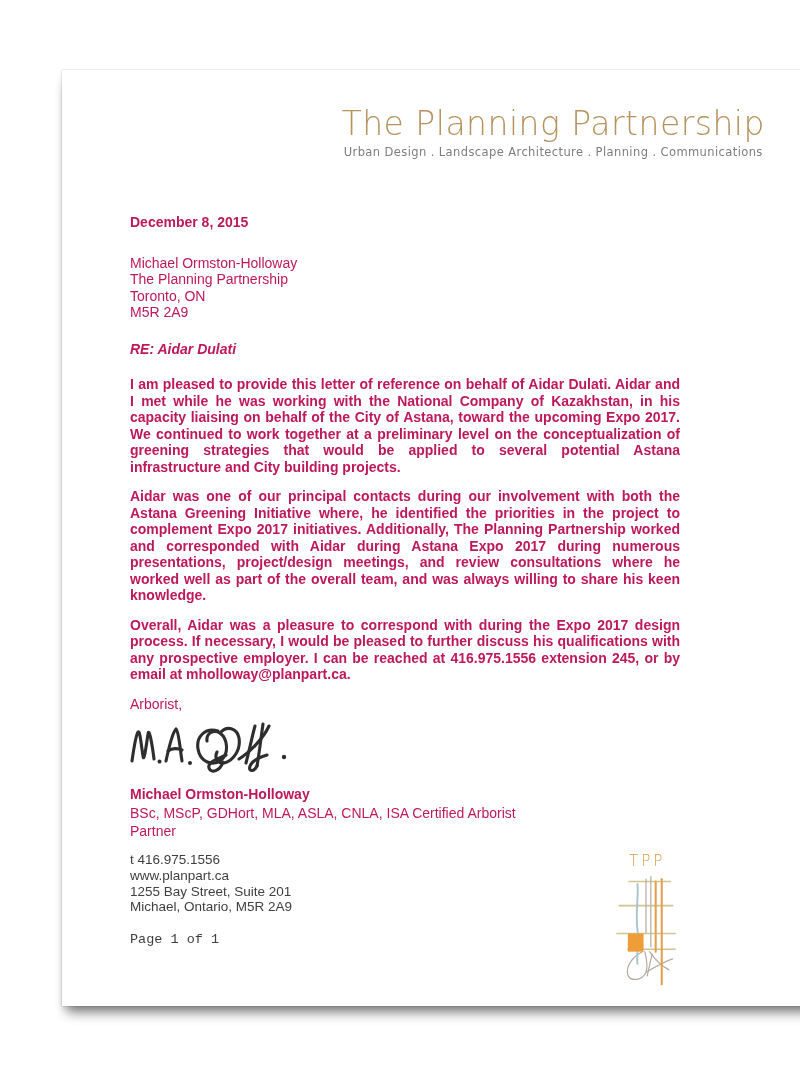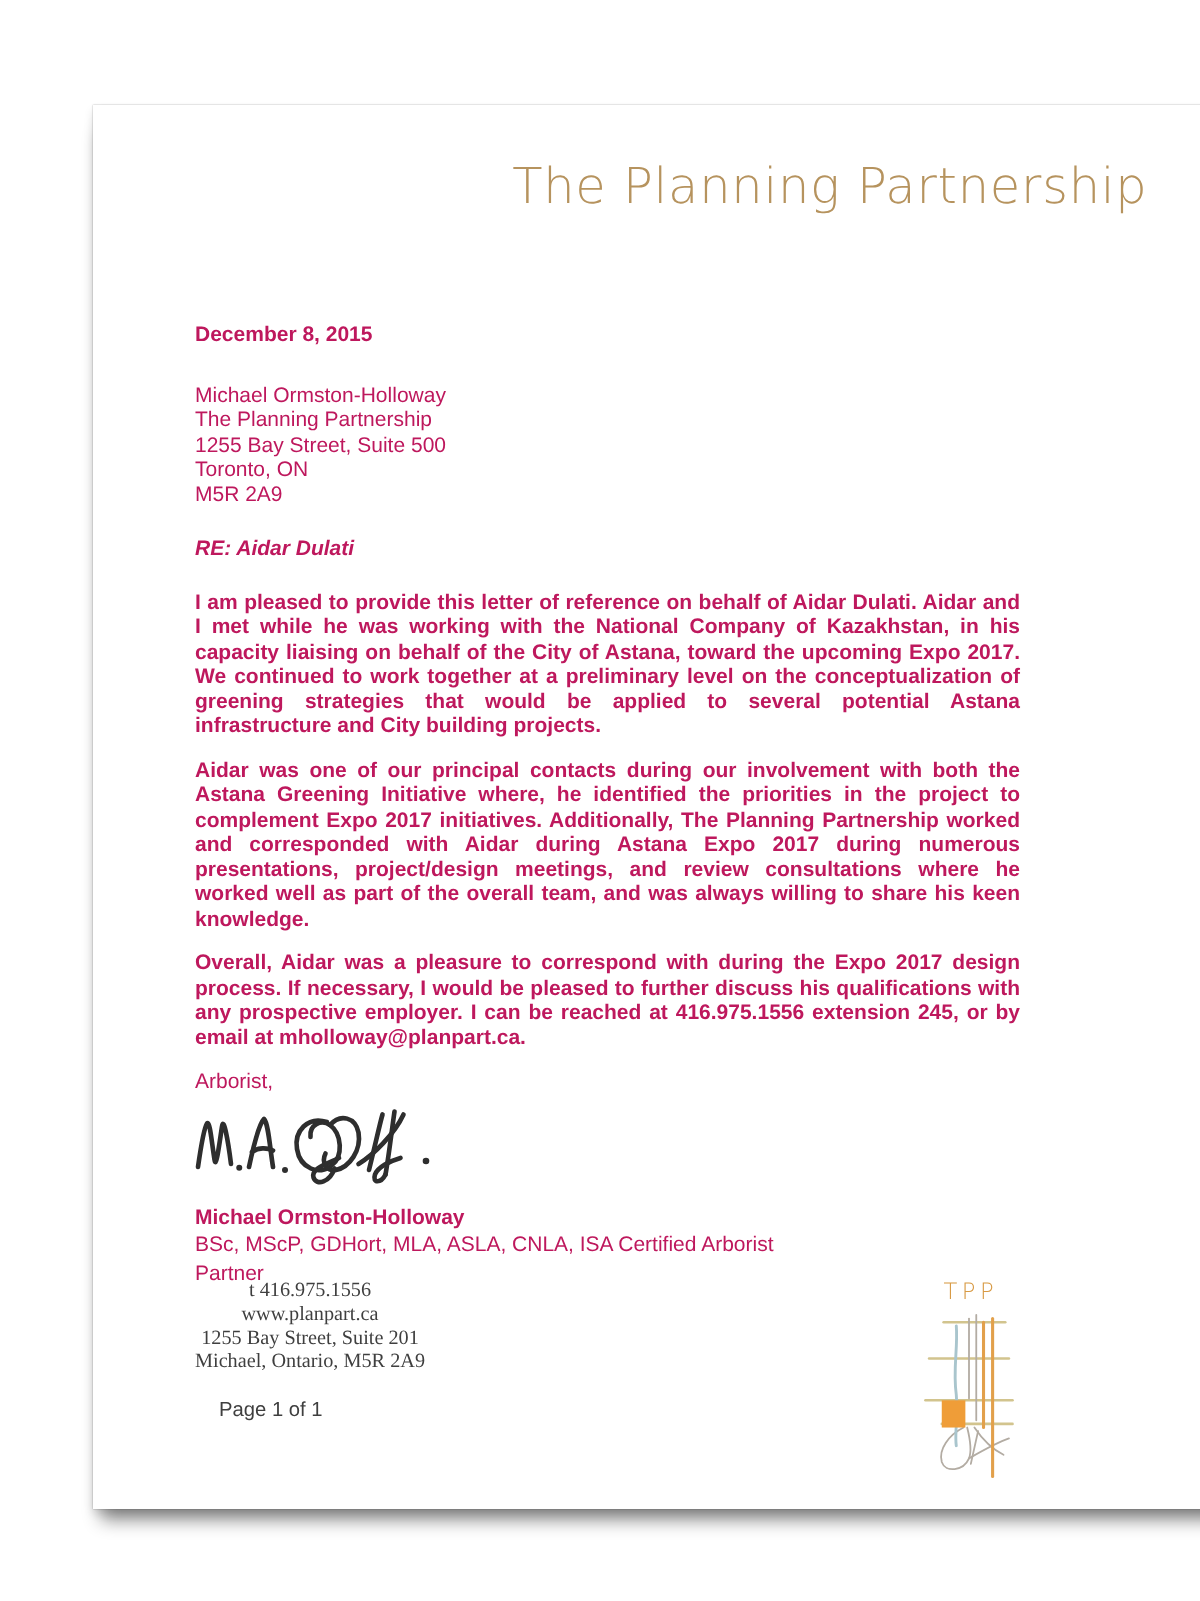--- a/index.html
+++ b/index.html
@@ -37,47 +37,47 @@
   .recipient div{margin:0;}
   .subject{font-weight:bold;font-style:italic;margin:20px 0 19px 0;}
   .para{text-align:justify;margin:0 0 13px 0;font-weight:bold;}
   .closing{margin:6px 0 4px 0;}
   .signature{display:block;margin:2px 0 4px -4px;}
   .sig-name{font-weight:bold;margin-top:10px;}
   .sig-creds,.sig-title{margin-top:2px;}
   
   .footer-contact{
     position:absolute;left:68px;top:782px;
-    font-family:Liberation Serif, serif;
-    font-size:13.5px;line-height:15.8px;color:#3f3f3f;text-align:center;
+    font-family:Liberation Sans, sans-serif;
+    font-size:13.5px;line-height:15.8px;color:#3f3f3f;
   }
   .page-num{
-    position:absolute;left:84px;top:862px;
-    font-family:Liberation Sans, sans-serif;
+    position:absolute;left:68px;top:862px;
+    font-family:Liberation Mono, monospace;
     font-size:13.5px;color:#3f3f3f;
   }
   .tpp-logo{position:absolute;left:553px;top:780px;}
 </style>
 </head>
 <body>
 
 <div class="canvas">
   <div class="page">
 
     <div class="letterhead">
       <div class="brand">The Planning Partnership</div>
+      <div class="tagline">Urban Design . Landscape Architecture . Planning . Communications</div>
     </div>
 
     <div class="letter">
       <div class="date">December 8, 2015</div>
 
       <div class="recipient">
         <div>Michael Ormston-Holloway</div>
         <div>The Planning Partnership</div>
-        <div>1255 Bay Street, Suite 500</div>
         <div>Toronto, ON</div>
         <div>M5R 2A9</div>
       </div>
 
       <div class="subject">RE:  Aidar Dulati</div>
 
       <p class="para">I am pleased to provide this letter of reference on behalf of Aidar Dulati.  Aidar and I met while he was working with the National Company of Kazakhstan, in his capacity liaising on behalf of the City of Astana, toward the upcoming Expo 2017. We continued to work together at a preliminary level on the conceptualization of greening strategies that would be applied to several potential Astana infrastructure and City building projects.</p>
       <p class="para">Aidar was one of our principal contacts during our involvement with both the Astana Greening Initiative where, he identified the priorities in the project to complement Expo 2017 initiatives.  Additionally, The Planning Partnership worked and corresponded with Aidar during Astana Expo 2017 during numerous presentations, project/design meetings, and review consultations where he worked well as part of the overall team, and was always willing to share his keen knowledge.</p>
       <p class="para">Overall, Aidar was a pleasure to correspond with during the Expo 2017 design process. If necessary, I would be pleased to further discuss his qualifications with any prospective employer.  I can be reached at 416.975.1556 extension 245, or by email at mholloway@planpart.ca.</p>
 

